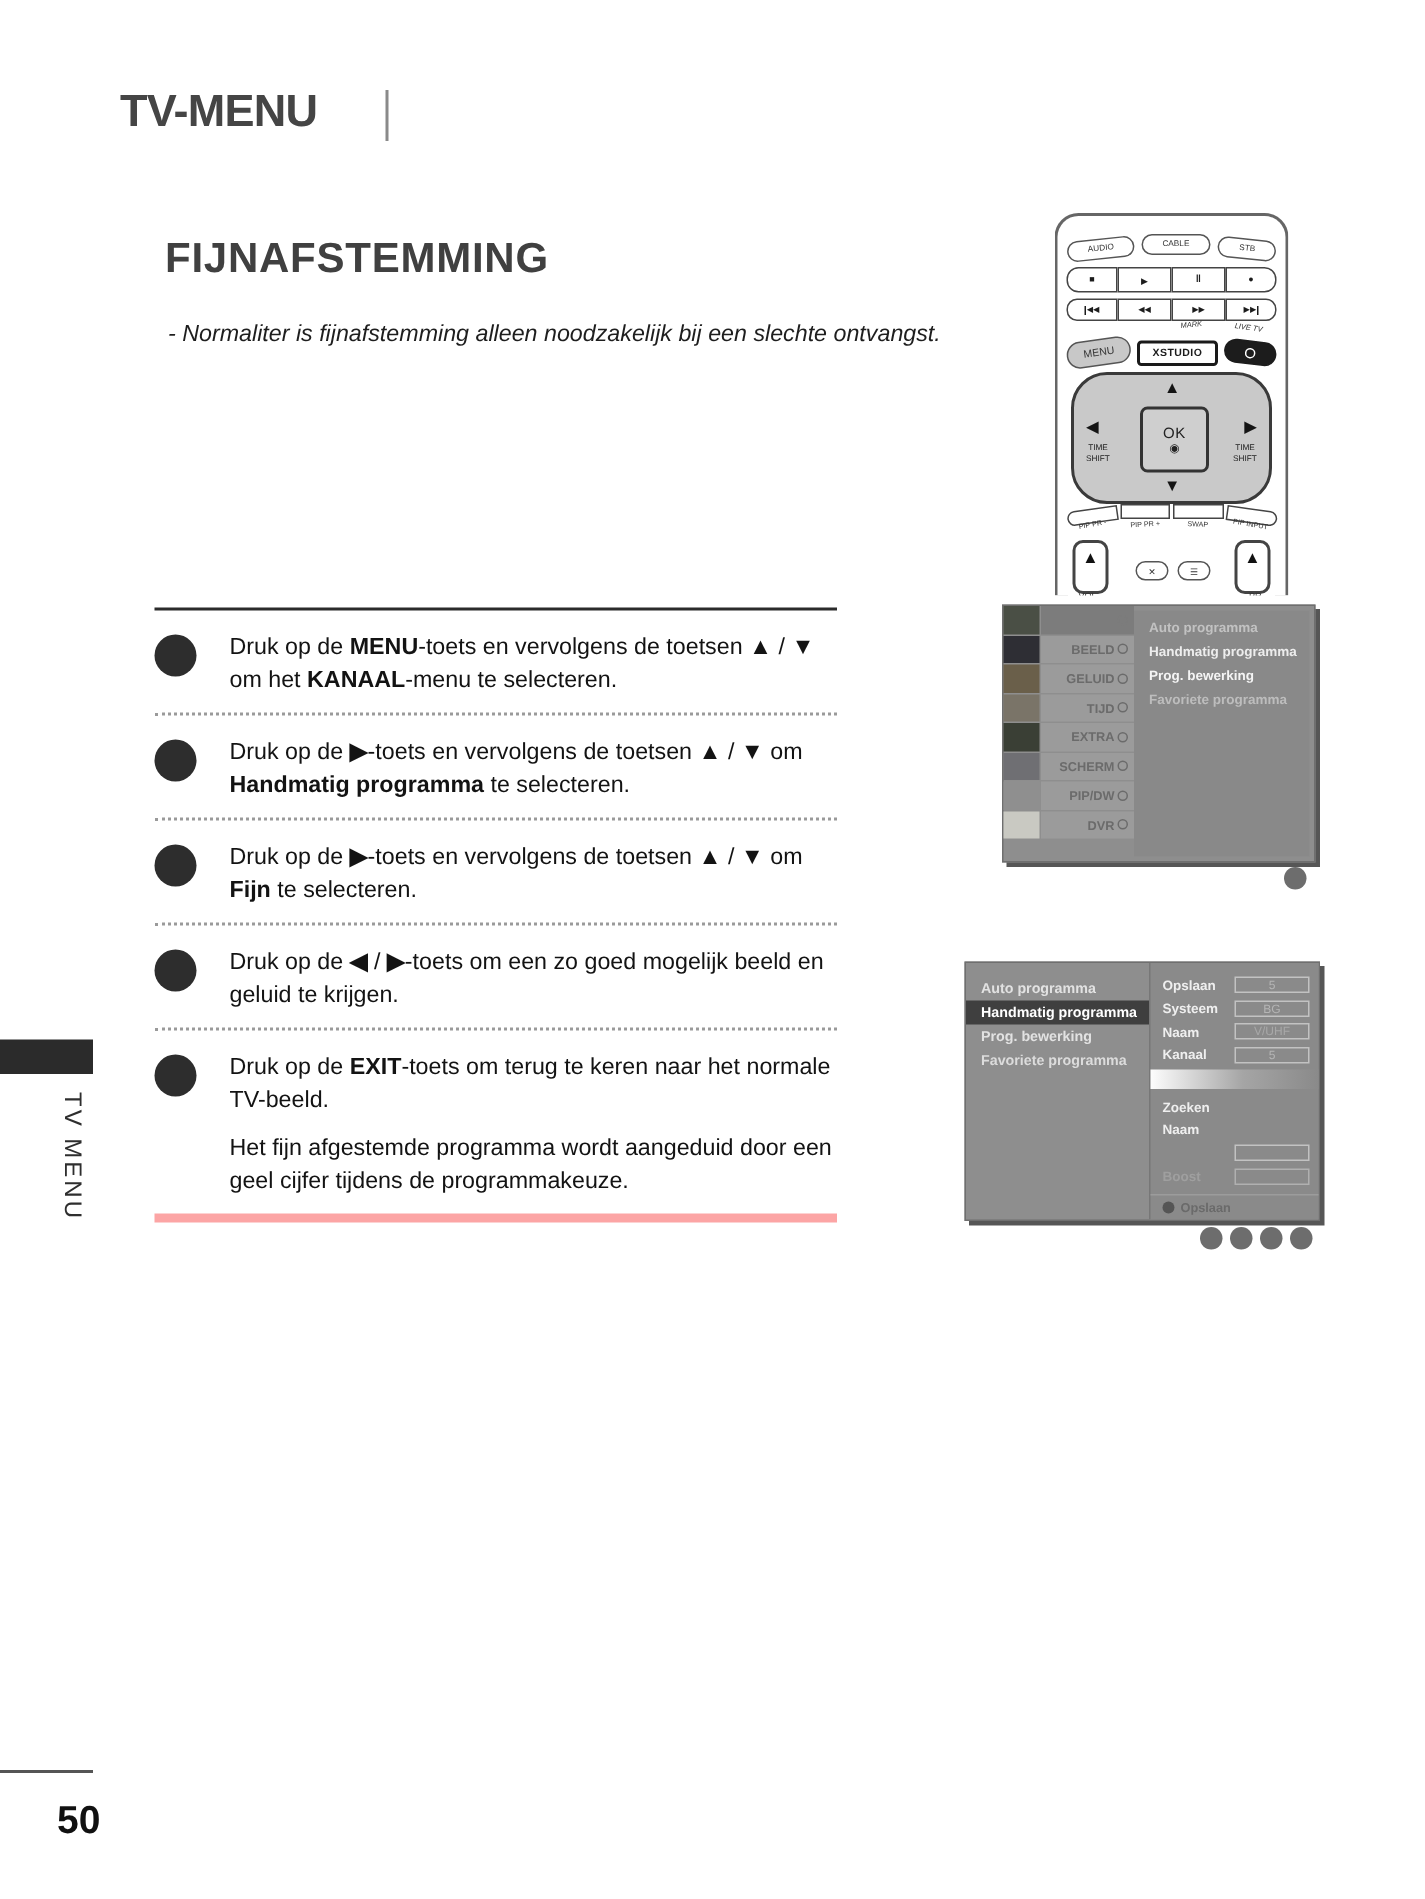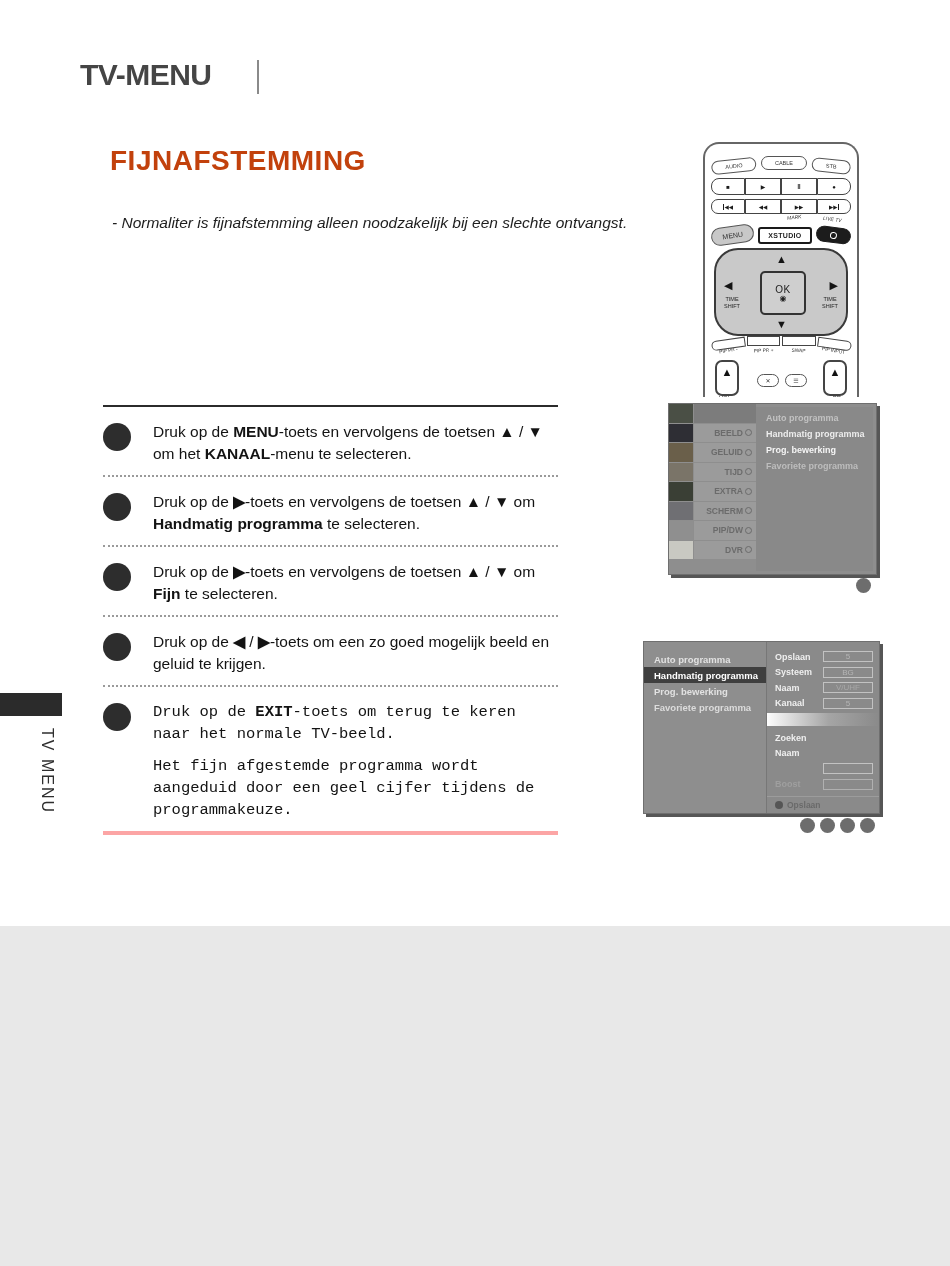--- a/index.html
+++ b/index.html
@@ -1,35 +1,35 @@
 <!DOCTYPE html>
 <html><head>
 <meta charset="utf-8">
 <style>
   html,body{margin:0;padding:0;background:#e8e8e8;}
-  .page{position:relative;width:950px;height:926px;background:#ffffff;overflow:hidden;
+  .page{position:relative;width:950px;height:1266px;background:#ffffff;overflow:hidden;
         font-family:"Liberation Sans",sans-serif;color:#141414;}
 
   
   .hdr-title{position:absolute;left:80px;top:58px;font-size:30px;font-weight:600;
              letter-spacing:-.5px;color:#454545;}
   .hdr-divider{position:absolute;left:257px;top:60px;width:2px;height:34px;background:#8a8a8a;}
   .hdr-sub{position:absolute;left:305px;top:65px;font-size:23px;font-weight:500;color:#4a4a4a;}
 
   
-  .sec-title{position:absolute;left:110px;top:145px;font-size:28px;font-weight:600;
-             letter-spacing:.5px;color:#c2410c;}
+  .sec-title{position:absolute;left:110px;top:156px;font-size:28px;font-weight:600;
+             letter-spacing:.5px;color:#404040;}
   .note{position:absolute;left:112px;top:214px;width:545px;font-size:15.5px;font-style:italic;color:#1e1e1e;}
 
   
   .steps{position:absolute;left:103px;top:405px;width:455px;border-top:2px solid #2b2b2b;}
   .step{display:flex;align-items:flex-start;padding:14px 0 10px 0;}
   .step.sep-dot{border-bottom:2px dotted #9a9a9a;}
   .step.sep-solid{border-bottom:1.5px solid #2b2b2b;}
-  .step.sep-end{border-bottom:4px solid #fca5a5;font-family:Liberation Mono, monospace;}
+  .step.sep-end{border-bottom:6px solid #fca5a5;}
   .badge{flex:0 0 28px;height:28px;border-radius:50%;background:#2d2d2d;margin-top:2px;}
   .step-text{margin-left:22px;font-size:15.5px;line-height:1.42;color:#131313;}
   .step-text b{font-weight:700;}
   .step-text p{margin:0 0 10px 0;}
   .step-text p:last-child{margin-bottom:0;}
 
   
   .side-tab{position:absolute;left:0;top:693px;width:62px;height:23px;background:#2b2b2b;}
   .side-vert{position:absolute;left:38px;top:728px;writing-mode:vertical-rl;
              font-size:16px;letter-spacing:2px;color:#2e2e2e;}

